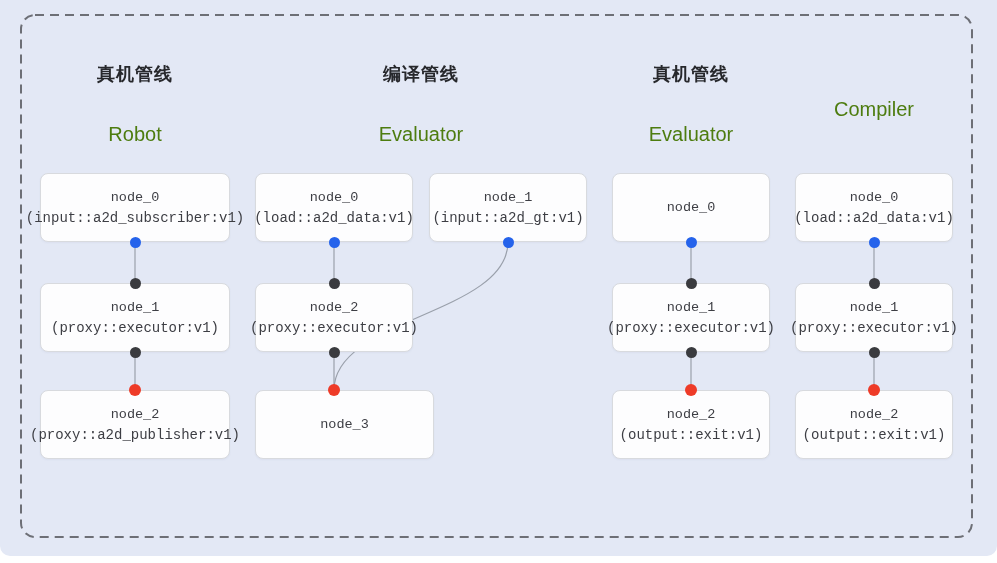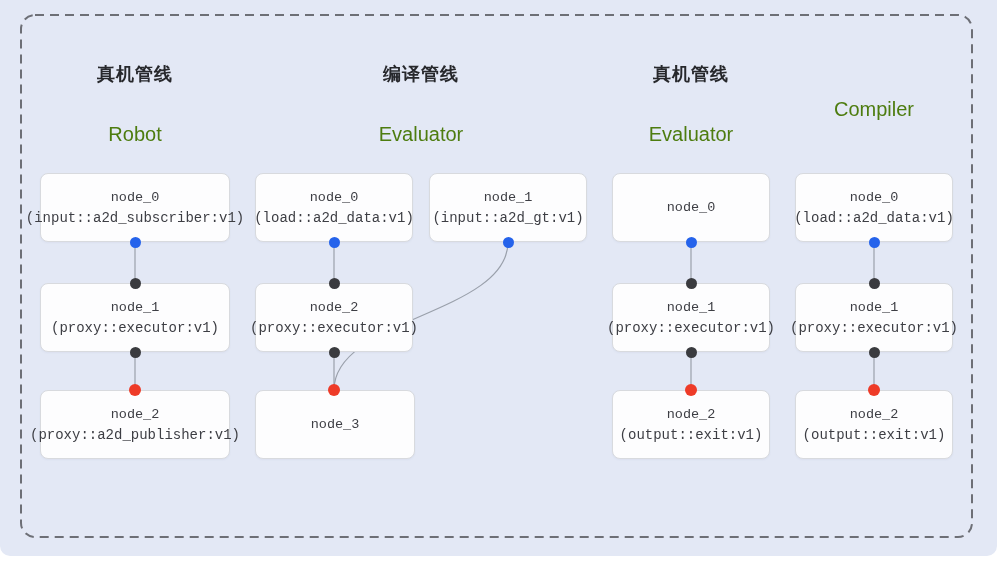--- a/index.html
+++ b/index.html
@@ -114,21 +114,21 @@
         <div class="node-name">node_1</div>
         <div class="node-type">(input::a2d_gt:v1)</div>
       </div>
       <div class="port" style="width: 11px; height: 11px; left: 502.5px; top: 236.5px; background: rgb(37, 99, 235);"></div>
       <div class="node-box" style="left: 255px; top: 283px; width: 158px; height: 69px;">
         <div class="node-name">node_2</div>
         <div class="node-type">(proxy::executor:v1)</div>
       </div>
       <div class="port" style="width: 11px; height: 11px; left: 328.5px; top: 277.5px; background: rgb(58, 59, 63);"></div>
       <div class="port" style="width: 11px; height: 11px; left: 328.5px; top: 346.5px; background: rgb(58, 59, 63);"></div>
-      <div class="node-box" style="left: 255px; top: 390px; width: 160px; height: 69px;">
+      <div class="node-box" style="left: 255px; top: 390px; width: 179px; height: 69px;">
         <div class="node-name">node_3</div>
       </div>
       <div class="port" style="width: 12px; height: 12px; left: 328px; top: 384px; background: rgb(238, 59, 40);"></div>
       <div class="node-box" style="left: 612px; top: 173px; width: 158px; height: 69px;">
         <div class="node-name">node_0</div>
       </div>
       <div class="port" style="width: 11px; height: 11px; left: 685.5px; top: 236.5px; background: rgb(37, 99, 235);"></div>
       <div class="node-box" style="left: 612px; top: 283px; width: 158px; height: 69px;">
         <div class="node-name">node_1</div>
         <div class="node-type">(proxy::executor:v1)</div>

